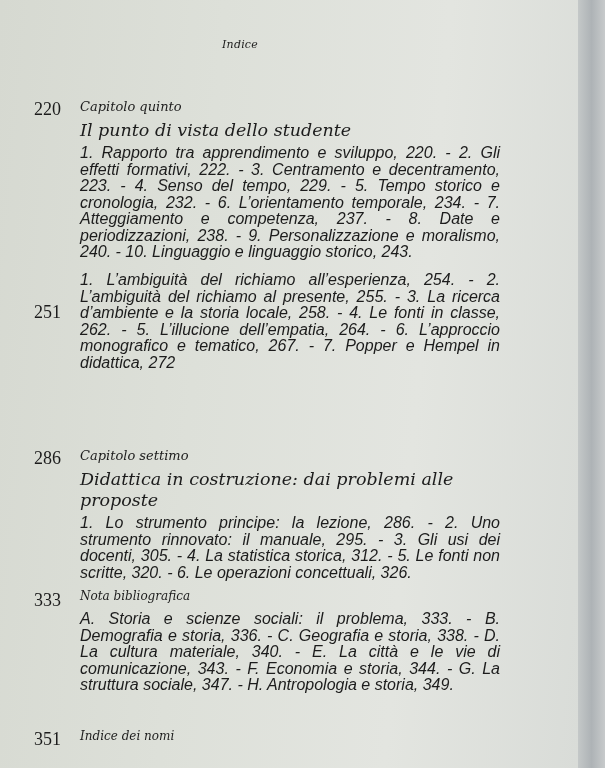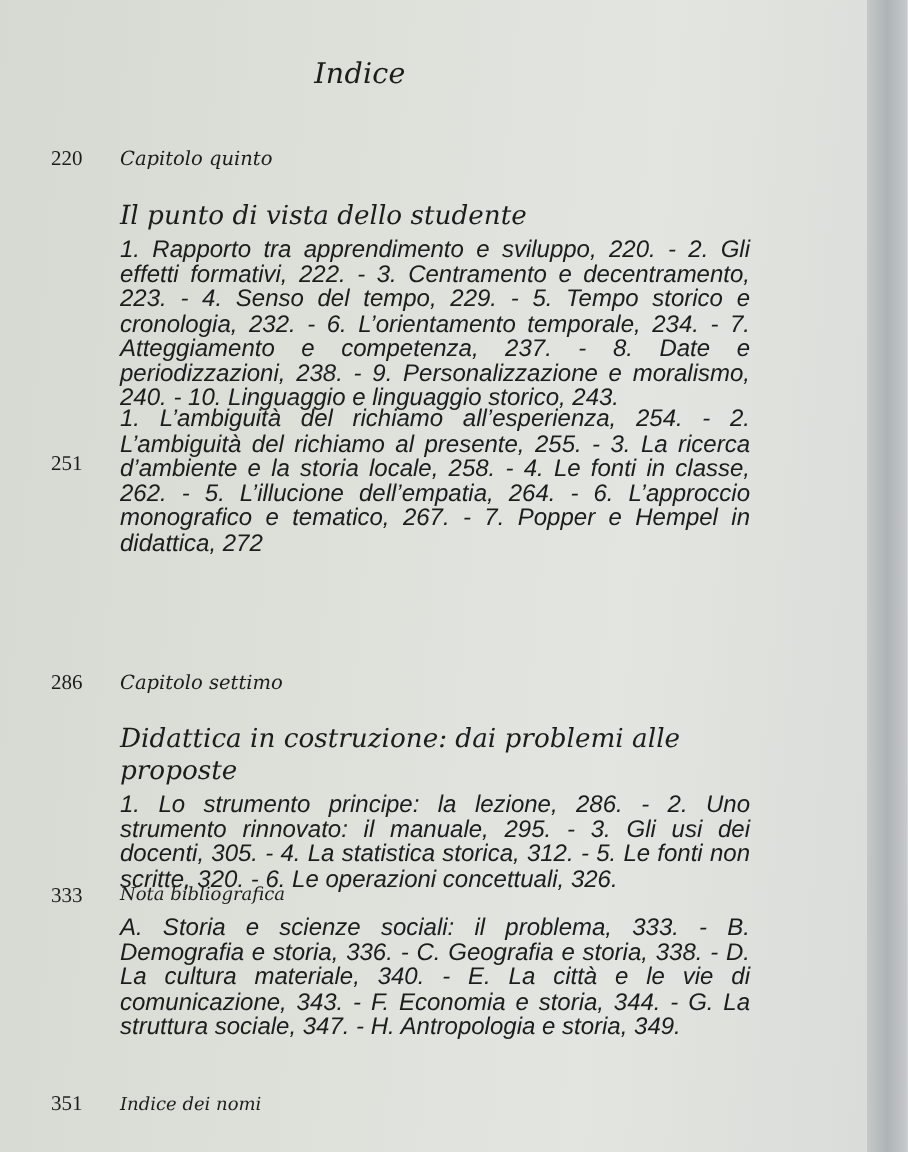--- a/index.html
+++ b/index.html
@@ -29,49 +29,49 @@
       height: 768px;
       background: linear-gradient(90deg, #c4c8c8 0%, #aeb3b6 50%, #c7cacb 100%);
     }
     .running-head {
       position: absolute;
       top: 38px;
       left: 0;
       width: 480px;
       text-align: center;
       font-style: italic;
-      font-size: 19px;
+      font-size: 11px;
       letter-spacing: 0.2px;
     }
     .entry {
       position: absolute;
       left: 0;
       width: 578px;
     }
     .page-num {
       position: absolute;
       left: 34px;
-      font-size: 14px;
+      font-size: 18px;
       font-family: "Liberation Serif", serif;
     }
     .content {
       position: absolute;
       left: 80px;
       width: 420px;
     }
     .chapter-label {
       font-style: italic;
       font-size: 13px;
       line-height: 18px;
     }
     .chapter-title {
       font-style: italic;
       font-size: 17.5px;
       line-height: 21px;
-      margin-top: 18px;
+      margin-top: 4px;
     }
     .sections {
       font-style: italic;
       font-size: 16px;
       line-height: 16.5px;
       margin-top: 4px;
       text-align: justify;
       font-family: Liberation Sans, sans-serif;
     }
     .single-title {

